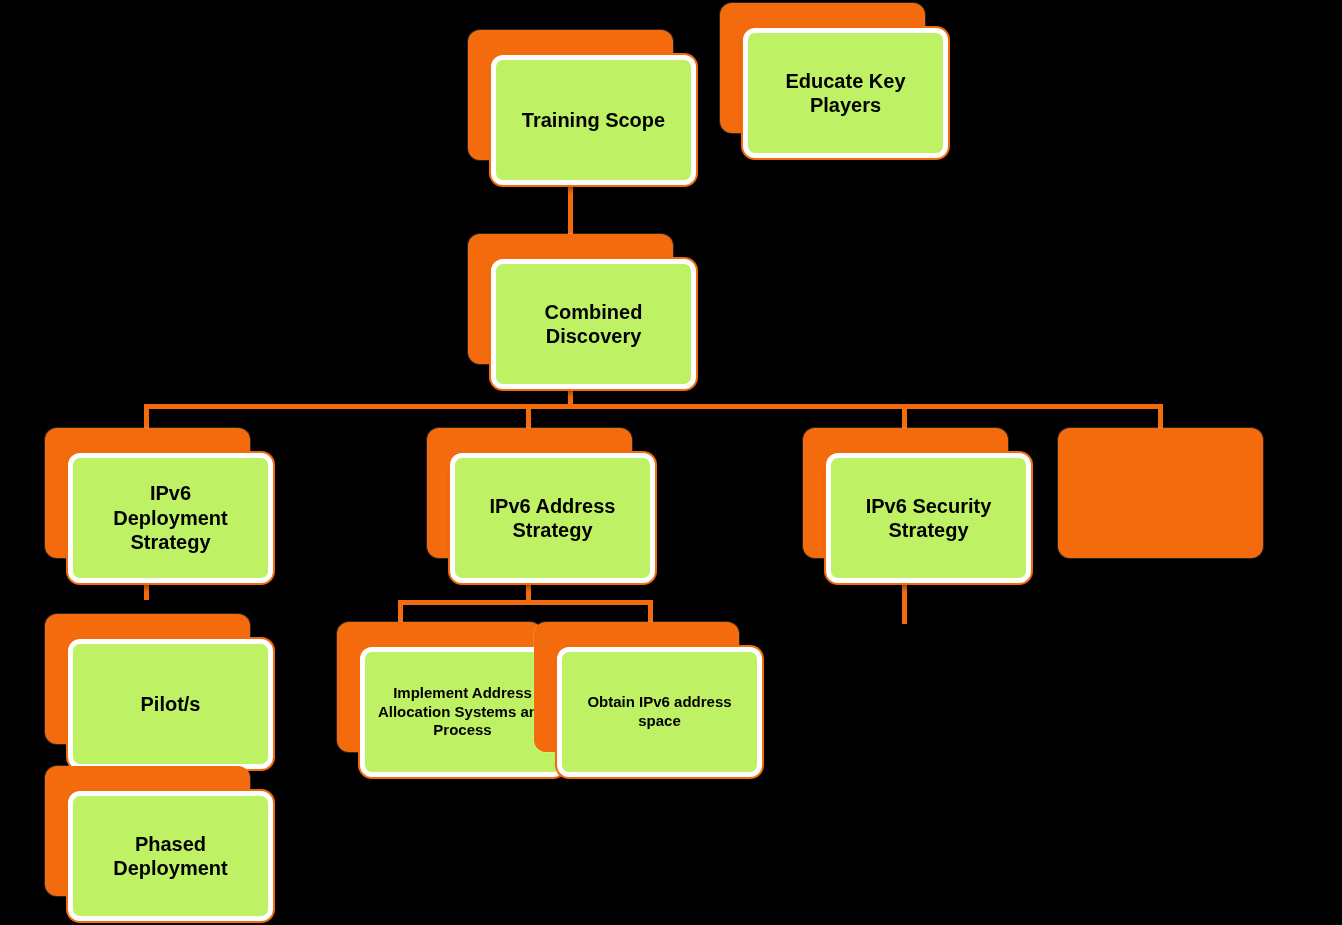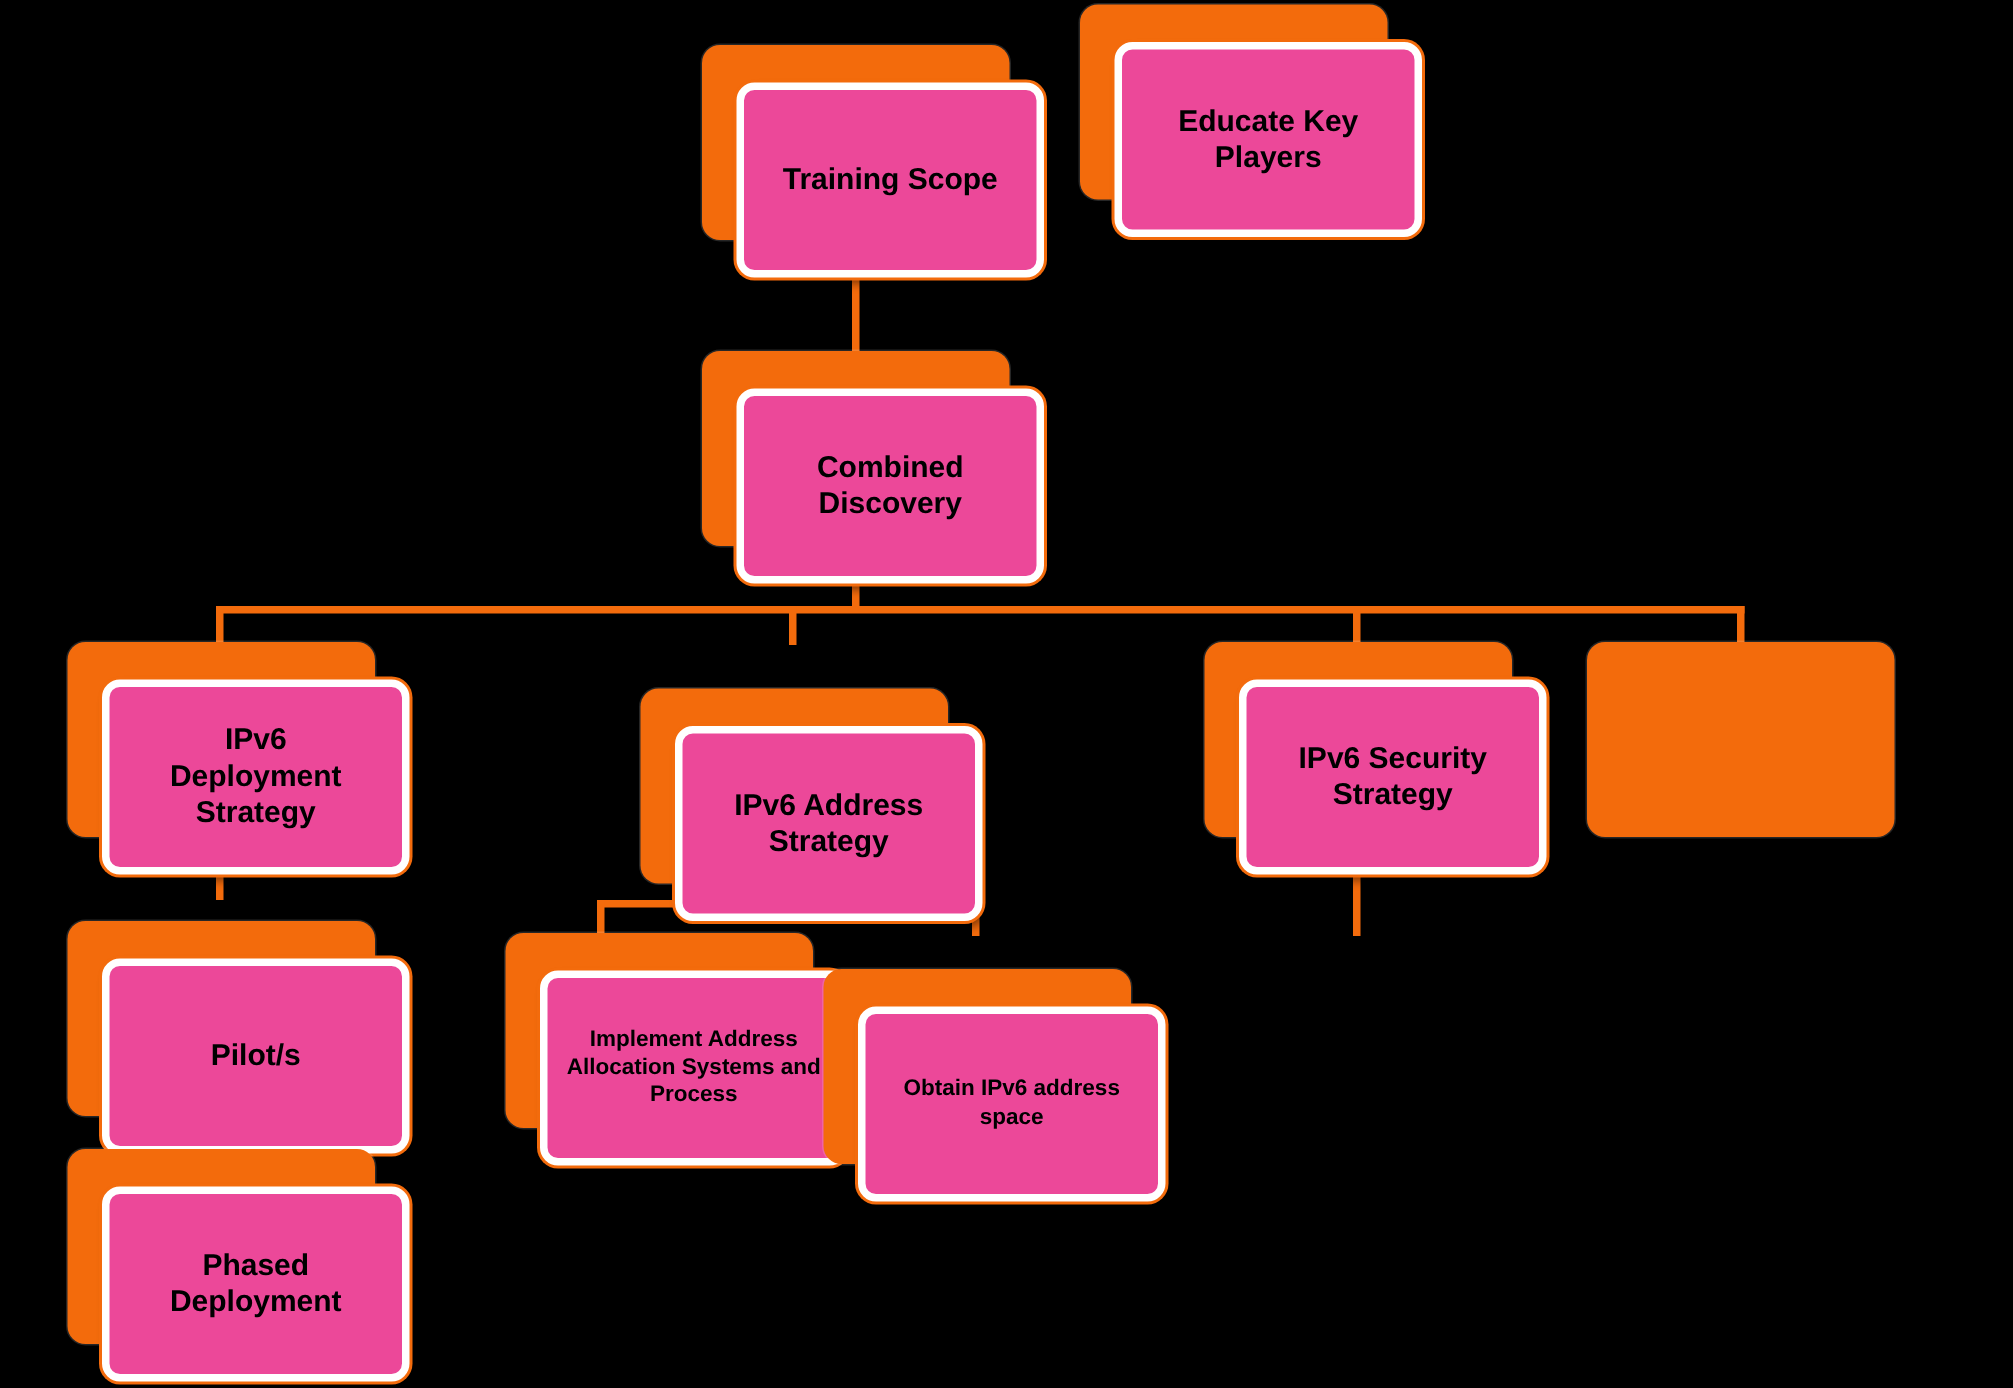--- a/index.html
+++ b/index.html
@@ -20,21 +20,21 @@
   .node-back {
     position: absolute; left: 0; top: 0;
     width: 205px; height: 130px;
     background: #F36B0C;
     border-radius: 12px;
     box-shadow: 0 0 0 1px rgba(255,255,255,0.15);
   }
   .node-front {
     position: absolute; left: 23px; top: 25px;
     width: 205px; height: 130px;
-    background: #ec4899;
+    background: #bef264;
     border: 5px solid #ffffff;
     border-radius: 12px;
     box-shadow: 0 0 0 2px #F36B0C, 3px 4px 6px rgba(0,0,0,0.45);
     display: flex; align-items: center; justify-content: center;
     text-align: center;
     padding: 4px 10px;
   }
   .node-label {
     font-weight: bold;
     color: #000;
@@ -96,21 +96,21 @@
 
   <div class="node" style="left:45px; top:428px;">
     <div class="node-back"></div>
     <div class="node-front">
       <span class="node-label">IPv6
 Deployment
 Strategy</span>
     </div>
   </div>
 
-  <div class="node" style="left:427px; top:428px;margin-top:31px;">
+  <div class="node" style="left:427px; top:428px;">
     <div class="node-back"></div>
     <div class="node-front">
       <span class="node-label">IPv6 Address
 Strategy</span>
     </div>
   </div>
 
   <div class="node" style="left:803px; top:428px;padding-left:21px;">
     <div class="node-back"></div>
     <div class="node-front">
@@ -140,21 +140,21 @@
 
   <div class="node node-sub" style="left:299px; top:622px;margin-left:38px;">
     <div class="node-back"></div>
     <div class="node-front">
       <span class="node-label">Implement Address
 Allocation Systems and
 Process</span>
     </div>
   </div>
 
-  <div class="node node-sub" style="left:549px; top:622px;margin-top:24px;">
+  <div class="node node-sub" style="left:534px; top:622px;">
     <div class="node-back"></div>
     <div class="node-front">
       <span class="node-label">Obtain IPv6 address
 space</span>
     </div>
   </div>
 
 
 </div>
 

